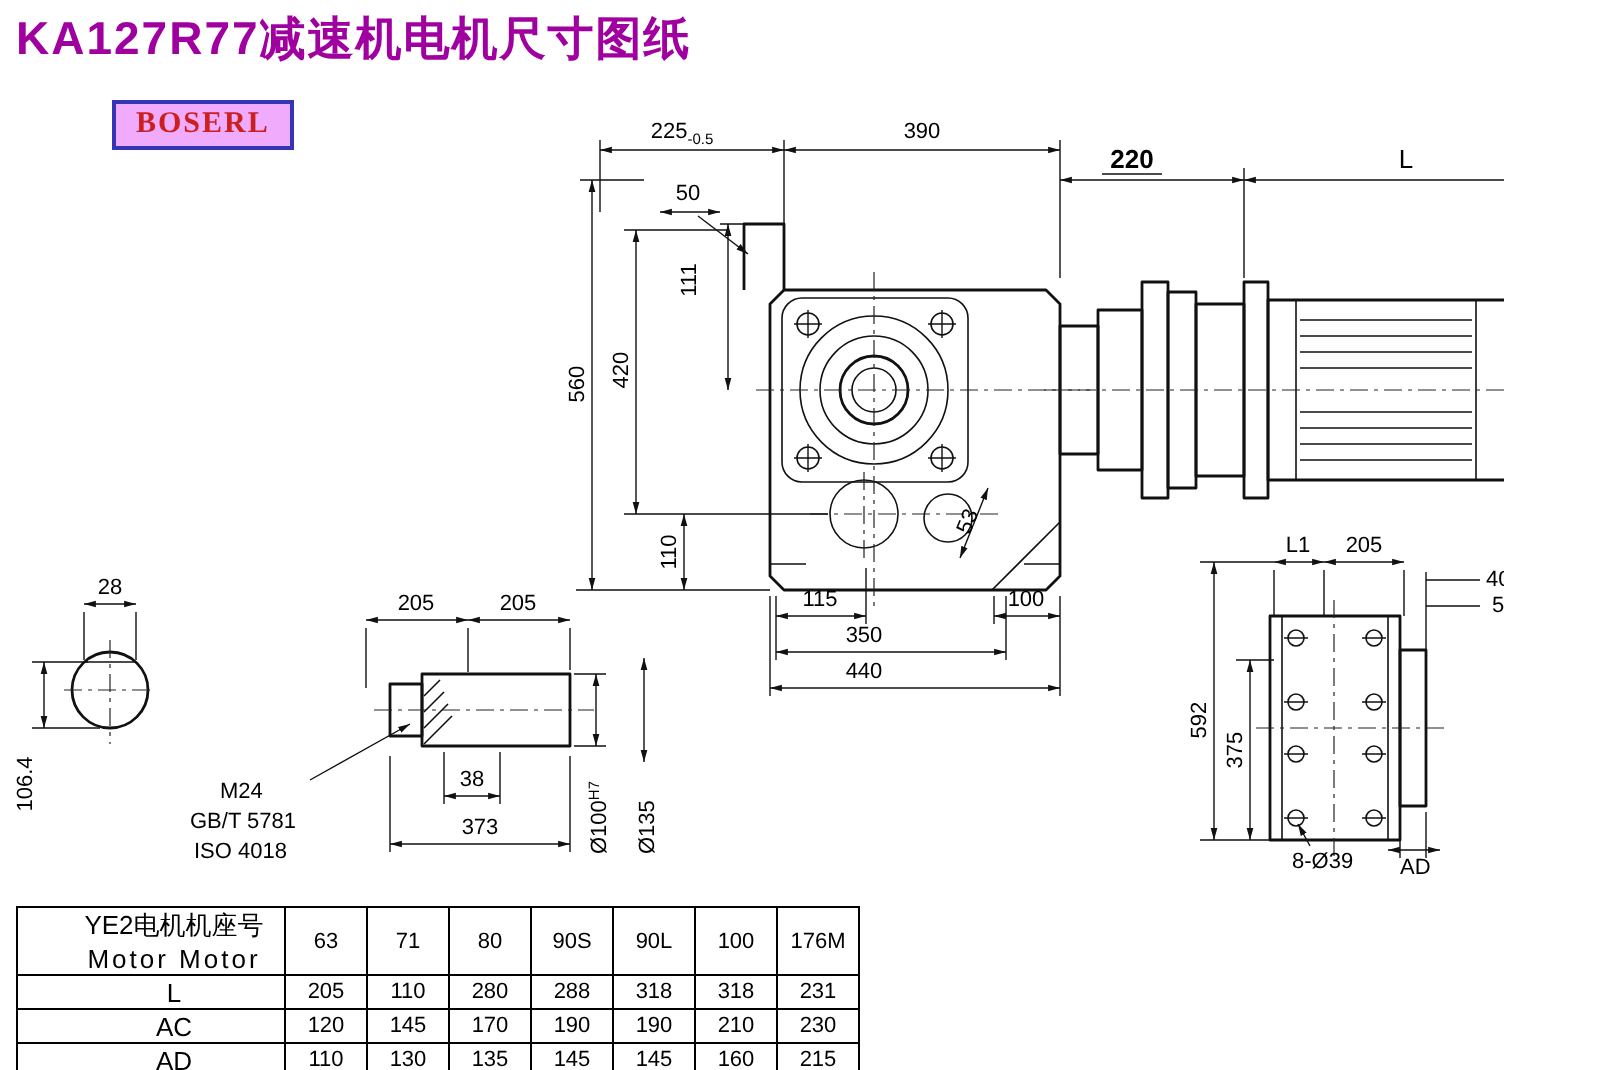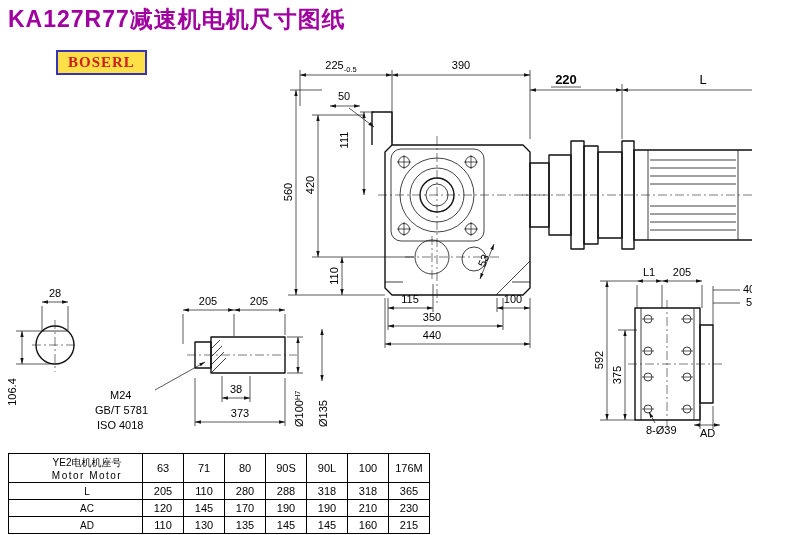--- a/index.html
+++ b/index.html
@@ -2,38 +2,38 @@
 <html><head>
 <meta charset="utf-8">
 <style>
   html,body{margin:0;padding:0;background:#fff;}
   .page{position:relative;width:752px;height:535px;background:#fff;overflow:hidden;
         font-family:"Liberation Sans",sans-serif;}
   .title{position:absolute;left:8px;top:4px;margin:0;font-size:23px;font-weight:bold;
          color:#a000a0;letter-spacing:1px;}
   .logo{position:absolute;left:56px;top:50px;border:2px solid #3535b5;color:#cc2020;
         font-family:"Liberation Serif",serif;font-weight:bold;font-size:15px;
-        padding:2px 10px;background:#fde047;letter-spacing:1px;}
+        padding:2px 10px;background:#f0abfc;letter-spacing:1px;}
   svg.drawing{position:absolute;left:0;top:0;}
   svg .ol{fill:none;stroke:#111;stroke-width:1.4;stroke-linejoin:round;}
   svg .tn{fill:none;stroke:#111;stroke-width:0.8;}
   svg .dl{fill:none;stroke:#111;stroke-width:0.7;}
   svg .cl{fill:none;stroke:#222;stroke-width:0.6;stroke-dasharray:9 3 2 3;}
   svg text{font-family:"Liberation Sans",sans-serif;font-size:11px;fill:#000;}
   svg text.dt{text-anchor:middle;}
   svg text.big{font-size:13px;}
   svg text.bold{font-size:13px;font-weight:bold;}
   svg tspan.tol{font-size:7.5px;}
   svg tspan.sup{font-size:7.5px;}
   .size-table{position:absolute;left:8px;top:453px;border-collapse:collapse;
               font-size:11px;color:#000;}
   .size-table td{border:1px solid #000;text-align:center;padding:0 3px;height:16px;
                  min-width:34px;}
   .size-table tr.hdr td{height:28px;}
-  .size-table td.first{min-width:104px;font-size:10px;padding-left:26px;}
+  .size-table td.first{min-width:104px;font-size:13px;padding-left:26px;}
   .size-table .en{letter-spacing:1.5px;}
 </style>
 </head>
 <body>
 
 <div class="page">
 
   <h1 class="title">KA127R77减速机电机尺寸图纸</h1>
   <div class="logo">
     <span>BOSERL</span>
@@ -213,21 +213,21 @@
       <td>176M</td>
     </tr>
     <tr>
       <td class="first">L</td>
       <td>205</td>
       <td>110</td>
       <td>280</td>
       <td>288</td>
       <td>318</td>
       <td>318</td>
-      <td>365</td>
+      <td>231</td>
     </tr>
     <tr>
       <td class="first">AC</td>
       <td>120</td>
       <td>145</td>
       <td>170</td>
       <td>190</td>
       <td>190</td>
       <td>210</td>
       <td>230</td>

